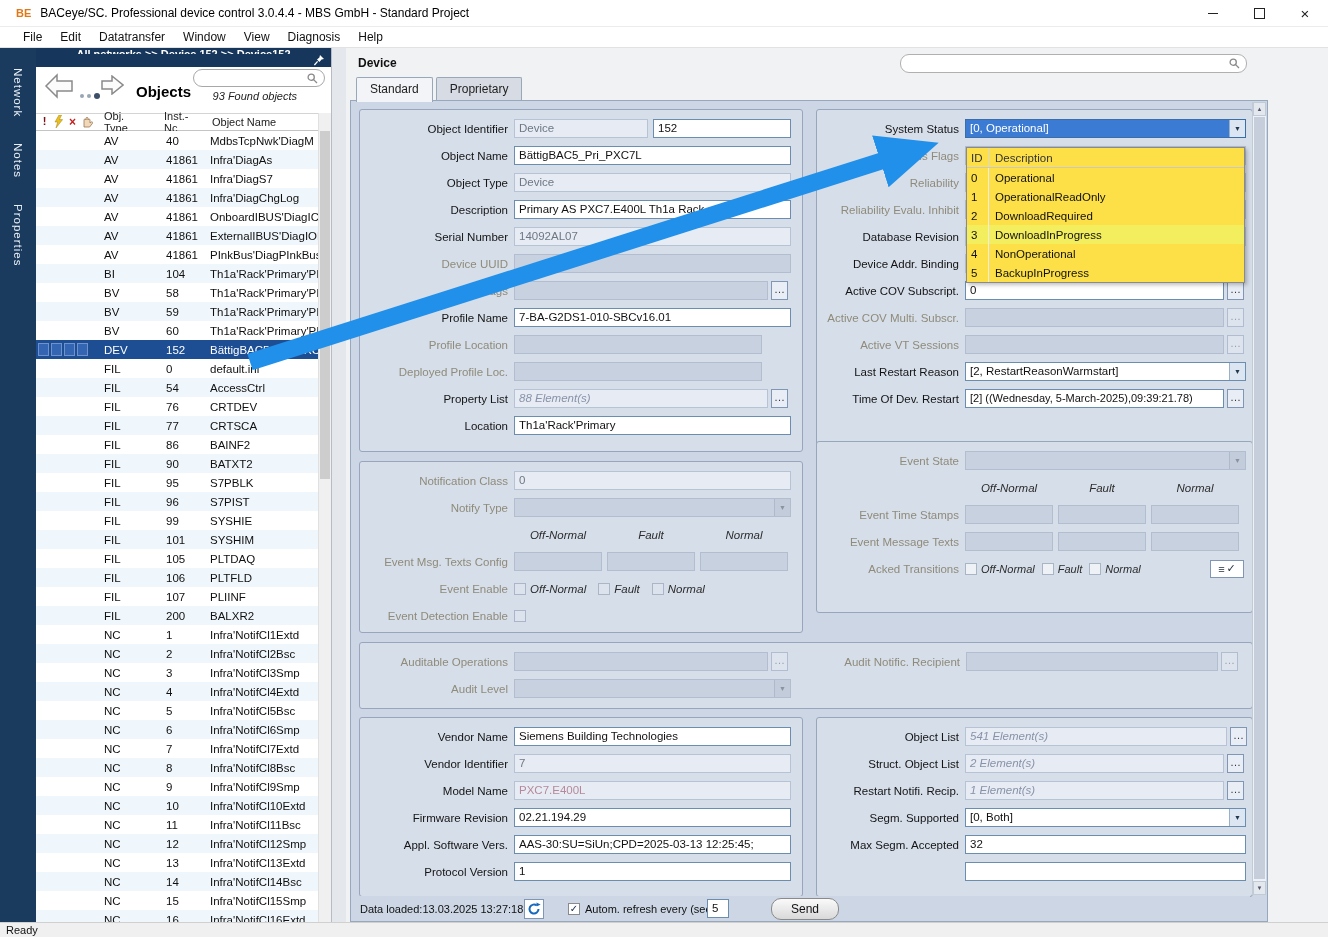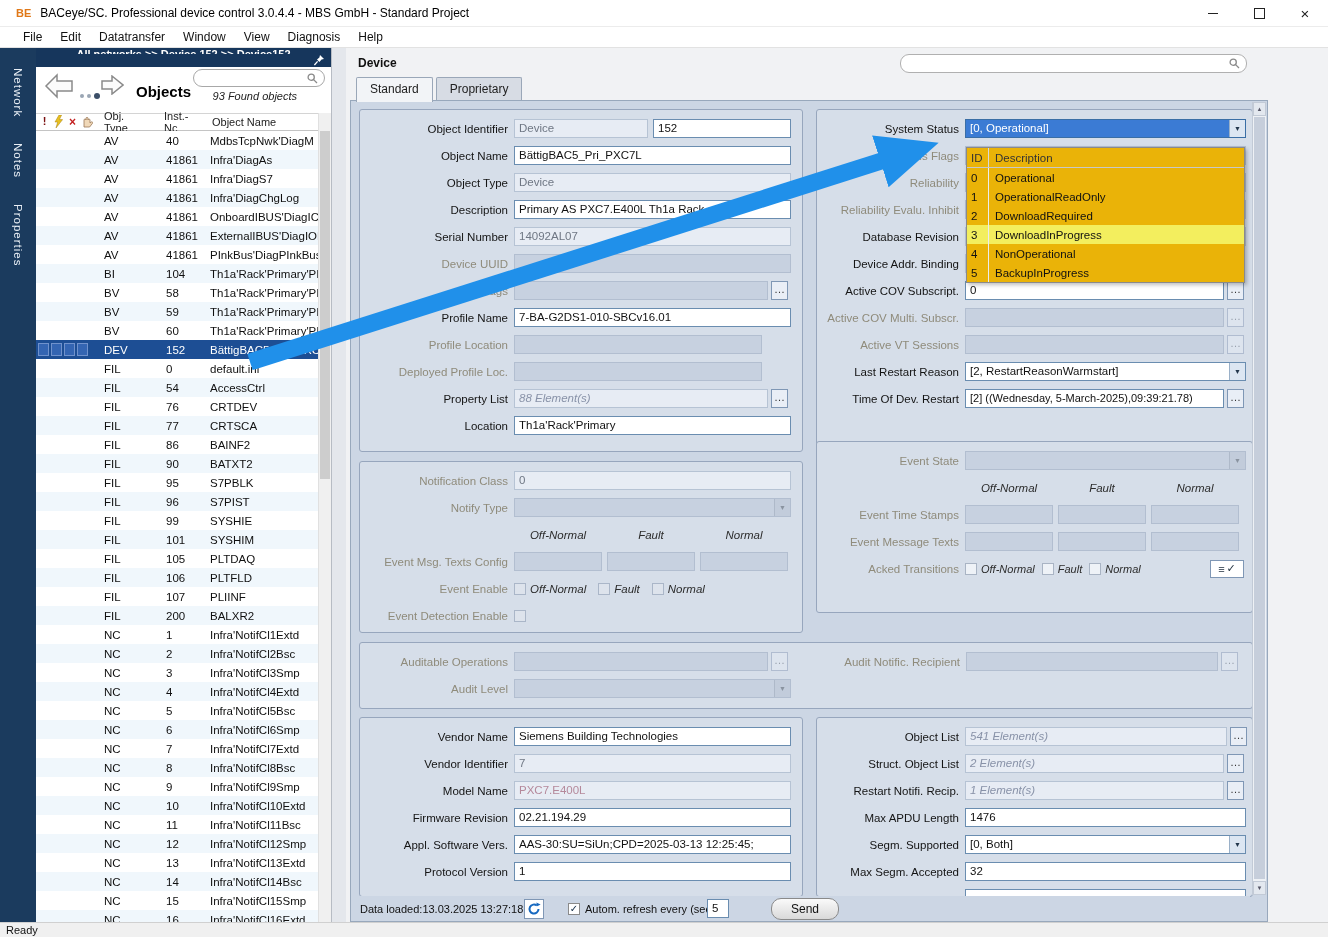--- a/index.html
+++ b/index.html
@@ -84,21 +84,21 @@
   .combo.dis .carr{background:#c2ccdb;border-left-color:#aeb9c9;color:#8a93a0;}
   .thead{width:88px;margin-right:5px;text-align:center;font-style:italic;font-size:11.5px;color:#2c2c2c;flex:none;}
   .w3{width:88px;margin-right:5px;}
   .cb{width:12px;height:12px;box-sizing:border-box;border:1px solid #8a8a8a;background:#fff;flex:none;display:inline-flex;align-items:center;justify-content:center;font-size:10px;color:#102a46;}
   .cb.lt{border-color:#a9b4c4;background:#eef2f7;}
   .cb.dis{border-color:#aab6c8;background:#dde3ec;}
   .cbl{font-style:italic;font-size:11.5px;color:#2c2c2c;margin:0 12px 0 4px;white-space:nowrap;}
   .cbl.tight{margin-right:7px;font-size:11px;}
   .ack-btn{margin-left:auto;margin-right:8px;width:32px;height:16px;border:1px solid #7f97b5;background:#fff;display:flex;align-items:center;justify-content:center;gap:2px;font-size:11px;color:#1a2a3a;}
   
-  .popup{position:absolute;left:966px;top:147px;width:277px;background:#eab308;border:1px solid #8a8a8a;z-index:40;box-shadow:2px 2px 4px rgba(0,0,0,0.25);}
+  .popup{position:absolute;left:966px;top:147px;width:277px;background:#fde047;border:1px solid #8a8a8a;z-index:40;box-shadow:2px 2px 4px rgba(0,0,0,0.25);}
   .pop-head{height:19px;display:flex;align-items:center;border-bottom:1px solid #c8c8c8;color:#333;font-size:11.5px;}
   .pop-id{width:22px;padding-left:4px;border-right:1px solid #d8d8d8;box-sizing:border-box;height:100%;display:flex;align-items:center;}
   .pop-desc{padding-left:6px;}
   .prow{height:19px;display:flex;align-items:center;font-size:11.5px;color:#111;}
   .prow.hl{background:#f3ee5e;}
   .prow .pop-id{border-right:1px solid #ececec;}
   
   .bbar{position:absolute;left:1px;right:17px;top:795px;height:25px;display:flex;align-items:center;background:#ccd6e4;z-index:5;}
   .bbar .dl-text{position:absolute;left:8px;font-size:11px;color:#111;}
   .refresh-btn{position:absolute;left:172px;width:20px;height:20px;border:1px solid #7f97b5;background:#fff;display:flex;align-items:center;justify-content:center;box-sizing:border-box;}
@@ -991,24 +991,20 @@
         <span class="lab lab2">Struct. Object List</span>
         <span class="tb ro it" style="width:259px">2 Element(s)</span>
         <span class="dots">…</span>
       </div>
       <div class="row">
         <span class="lab lab2">Restart Notifi. Recip.</span>
         <span class="tb ro it" style="width:259px">1 Element(s)</span>
         <span class="dots">…</span>
       </div>
       <div class="row">
-        <span class="lab lab2">Max APDU Length</span>
-        <span class="tb" style="width:281px">1476</span>
-      </div>
-      <div class="row">
         <span class="lab lab2">Segm. Supported</span>
         <span class="combo" style="width:281px">
           <span class="cval">[0, Both]</span>
           <span class="carr">▼</span>
         </span>
       </div>
       <div class="row">
         <span class="lab lab2">Max Segm. Accepted</span>
         <span class="tb" style="width:281px">32</span>
       </div>

